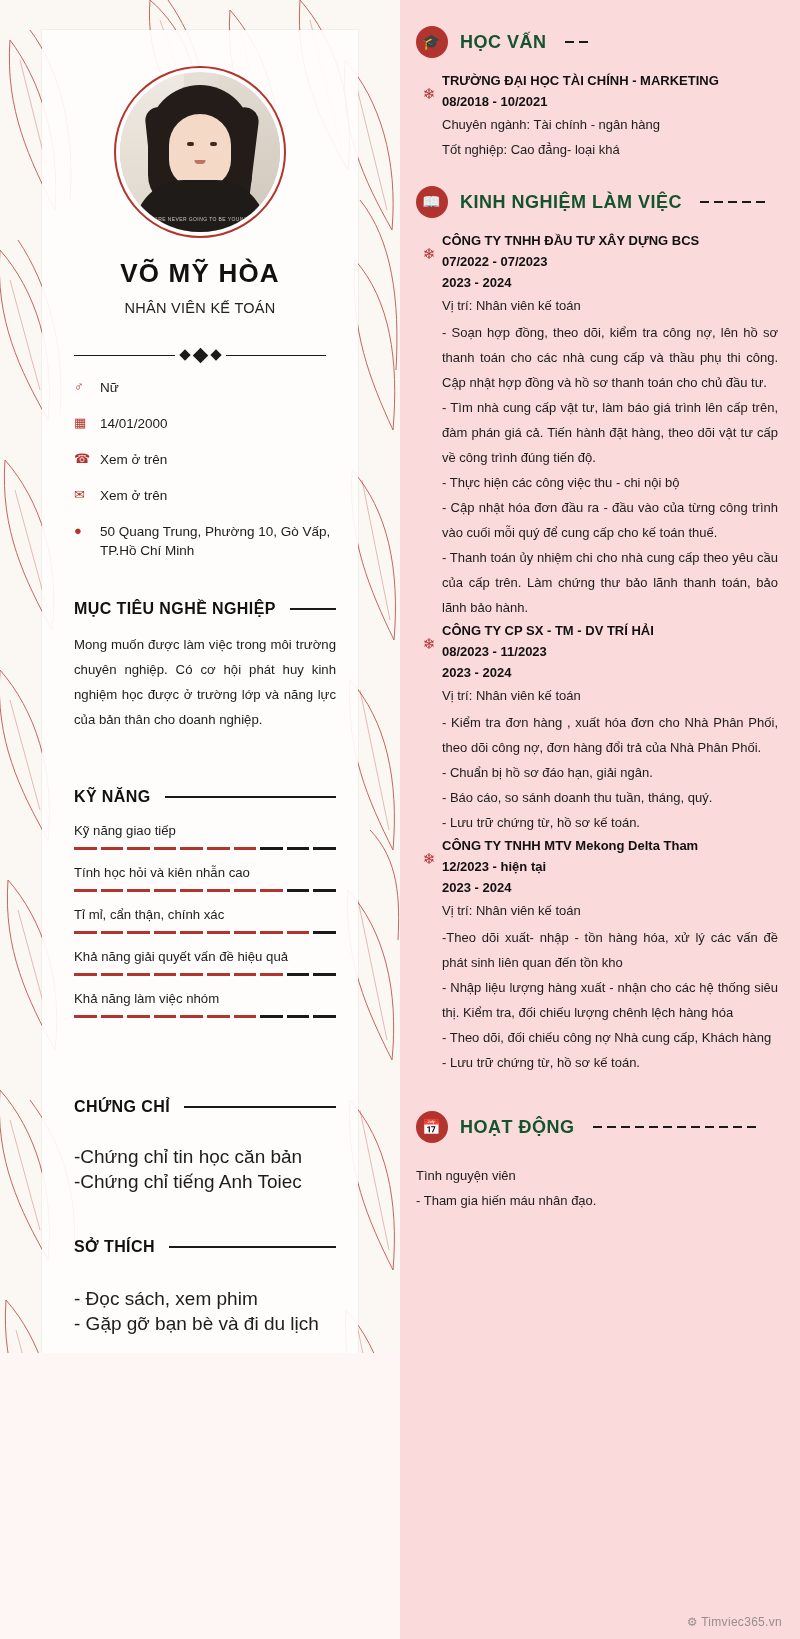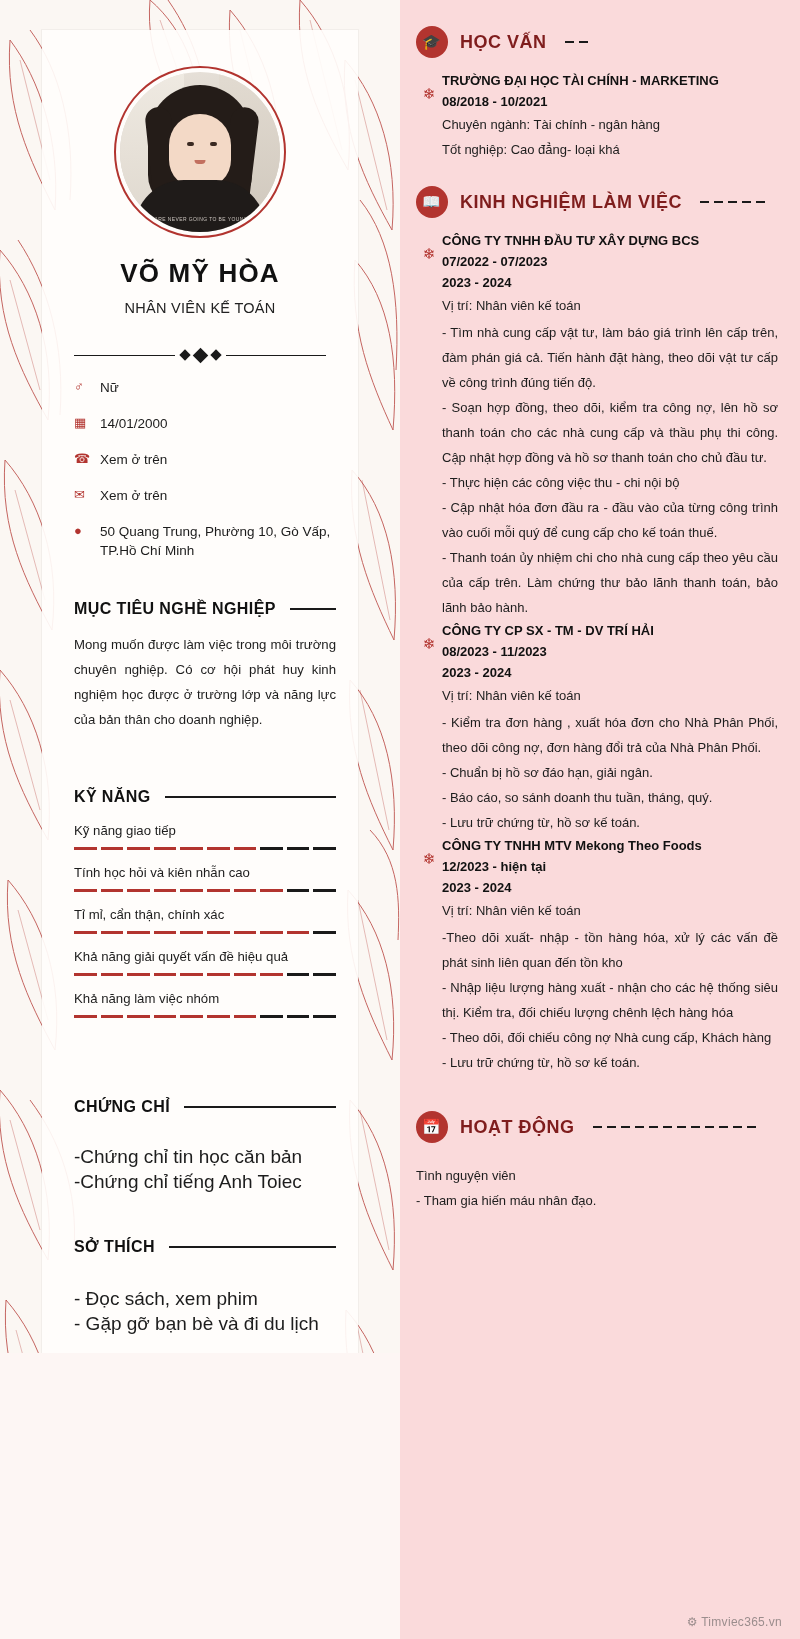--- a/index.html
+++ b/index.html
@@ -200,21 +200,21 @@
     color: #fff;
     display: flex;
     align-items: center;
     justify-content: center;
     font-size: 15px;
   }
   .r-sec-head h2 {
     font-size: 18px;
     font-weight: bold;
     letter-spacing: 0.5px;
-    color: #7f1d1d;
+    color: #14532d;
     white-space: nowrap;
   }
   .r-dashes {
     flex: 1;
     display: flex;
     align-items: center;
     gap: 5px;
     padding-left: 6px;
   }
   .r-dashes i {
@@ -534,22 +534,22 @@
     <div class="entry">
       <span class="entry-mark">❄</span>
       <div class="entry-body">
         <div class="e-org">CÔNG TY TNHH ĐẦU TƯ XÂY DỰNG BCS</div>
         <div class="e-date">07/2022 - 07/2023</div>
         <div class="e-date">2023 - 2024</div>
         <div class="e-line">Vị trí: Nhân viên kế toán</div>
       </div>
     </div>
     <div class="pad-left">
+      <div class="e-line just"> - Soạn hợp đồng, theo dõi, kiểm tra công nợ, lên hồ sơ thanh toán cho các nhà cung cấp và thầu phụ thi công. Cập nhật hợp đồng và hồ sơ thanh toán cho chủ đầu tư.</div>
       <div class="e-line just">- Tìm nhà cung cấp vật tư, làm báo giá trình lên cấp trên, đàm phán giá cả. Tiến hành đặt hàng, theo dõi vật tư cấp về công trình đúng tiến độ.</div>
-      <div class="e-line just"> - Soạn hợp đồng, theo dõi, kiểm tra công nợ, lên hồ sơ thanh toán cho các nhà cung cấp và thầu phụ thi công. Cập nhật hợp đồng và hồ sơ thanh toán cho chủ đầu tư.</div>
       <div class="e-line just"> - Thực hiện các công việc thu - chi nội bộ</div>
       <div class="e-line just">- Cập nhật hóa đơn đầu ra - đầu vào của từng công trình vào cuối mỗi quý để cung cấp cho kế toán thuế.</div>
       <div class="e-line just"> - Thanh toán ủy nhiệm chi cho nhà cung cấp theo yêu cầu của cấp trên. Làm chứng thư bảo lãnh thanh toán, bảo lãnh bảo hành.</div>
     </div>
 
     <div class="entry">
       <span class="entry-mark">❄</span>
       <div class="entry-body">
         <div class="e-org">CÔNG TY CP SX - TM - DV TRÍ HẢI</div>
         <div class="e-date">08/2023 - 11/2023</div>
@@ -560,21 +560,21 @@
     <div class="pad-left">
       <div class="e-line just">- Kiểm tra đơn hàng , xuất hóa đơn cho Nhà Phân Phối, theo dõi công nợ, đơn hàng đổi trả của Nhà Phân Phối.</div>
       <div class="e-line just">- Chuẩn bị hồ sơ đáo hạn, giải ngân.</div>
       <div class="e-line just">- Báo cáo, so sánh doanh thu tuần, tháng, quý.</div>
       <div class="e-line just">- Lưu trữ chứng từ, hồ sơ kế toán.</div>
     </div>
 
     <div class="entry">
       <span class="entry-mark">❄</span>
       <div class="entry-body">
-        <div class="e-org">CÔNG TY TNHH MTV Mekong Theo Foods</div>
+        <div class="e-org">CÔNG TY TNHH MTV Mekong Delta Tham</div>
         <div class="e-date">12/2023 - hiện tại</div>
         <div class="e-date">2023 - 2024</div>
         <div class="e-line">Vị trí: Nhân viên kế toán</div>
       </div>
     </div>
     <div class="pad-left">
       <div class="e-line just"> -Theo dõi xuất- nhập - tồn hàng hóa, xử lý các vấn đề phát sinh liên quan đến tồn kho</div>
       <div class="e-line just">- Nhập liệu lượng hàng xuất - nhận cho các hệ thống siêu thị. Kiểm tra, đối chiếu lượng chênh lệch hàng hóa</div>
       <div class="e-line just">- Theo dõi, đối chiếu công nợ Nhà cung cấp, Khách hàng</div>
       <div class="e-line just">- Lưu trữ chứng từ, hồ sơ kế toán.</div>

